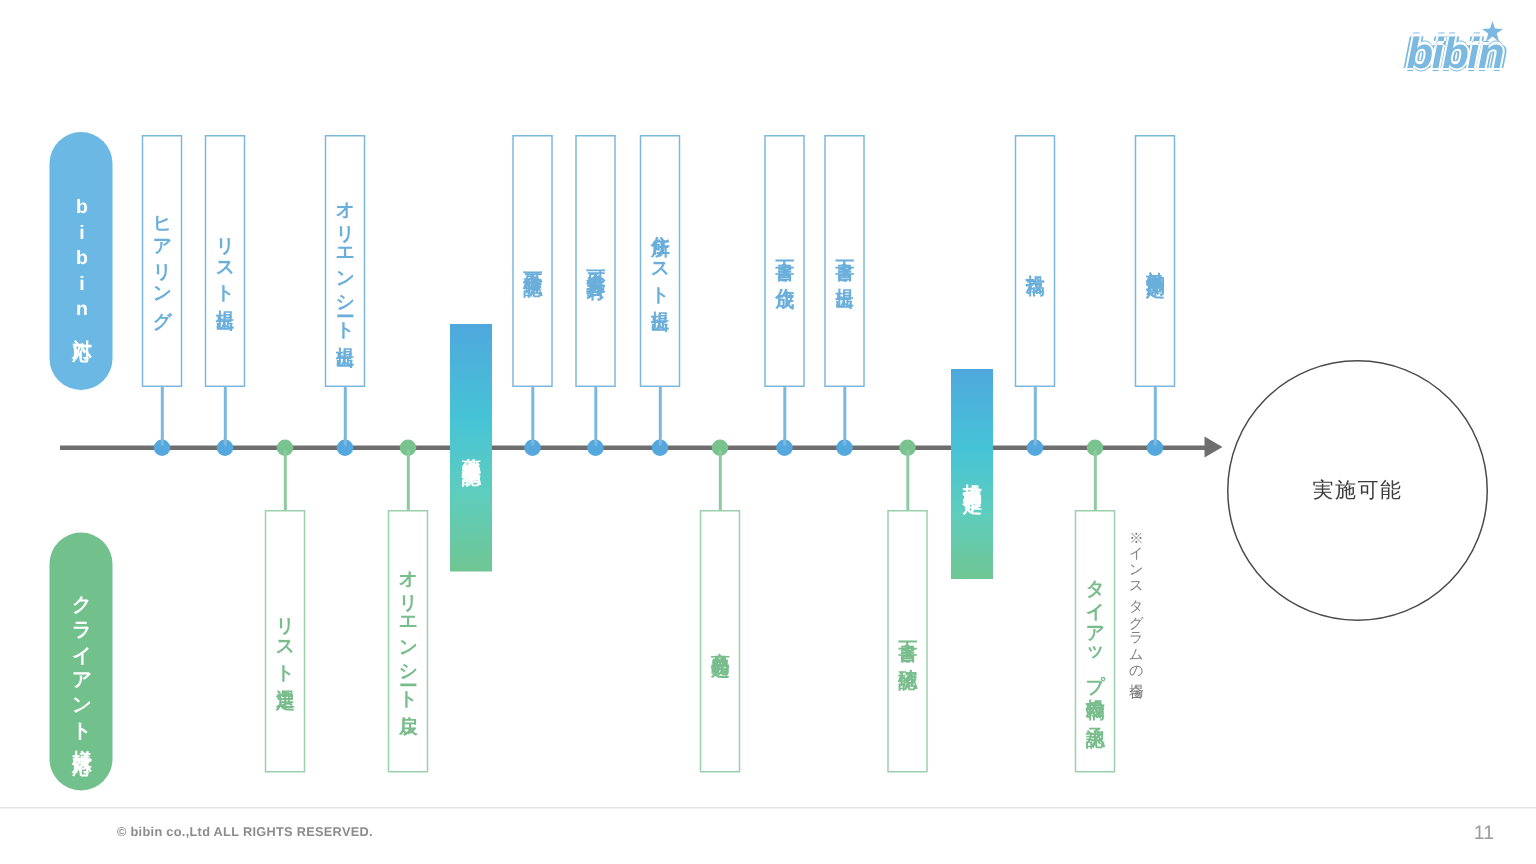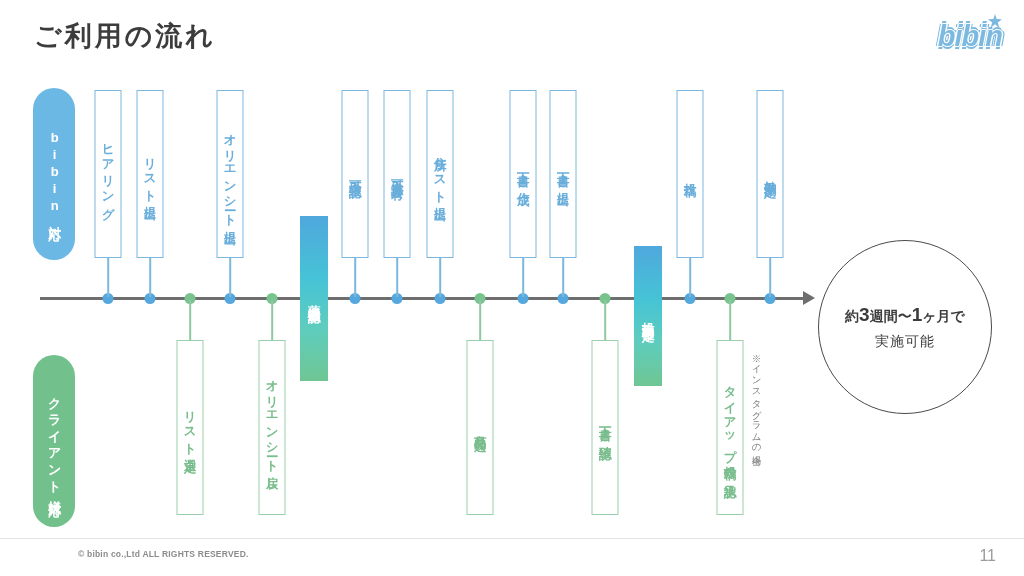--- a/index.html
+++ b/index.html
@@ -120,29 +120,28 @@
   
   .footer-rule{
     position:absolute;left:0;top:538px;width:1024px;height:1px;background:#e4e4e4;
   }
   .copyright{
     position:absolute;left:30px;top:549px;
     font-size:8.5px;font-weight:bold;color:#8c8c8c;letter-spacing:0.2px;padding-left:48px;
   }
   .pagenum{
     position:absolute;right:28px;top:547px;
-    font-size:16px;color:#9b9b9b;
+    font-size:13px;color:#9b9b9b;
   }
 </style>
 </head>
 <body>
 
 <div id="slide">
 
-  <div class="page-title">ご利用の流れ</div>
 
   <div class="logo">bibin</div>
   <div class="logo-star"></div>
 
   <div class="pill pill-bibin">bibin対応</div>
   <div class="pill pill-client">クライアント様対応</div>
 
   <div class="axis"></div>
   <div class="axis-arrow"></div>
 
@@ -201,23 +200,20 @@
     </div>
   <div id="gbar-layer">
       <div class="gbar" style="left: 314px; top: 216px; height: 165px;">薬機法確認</div>
       <div class="gbar" style="left: 648px; top: 246px; height: 140px;">投稿内容確定</div>
     </div>
   <div id="note-layer">
       <div class="note" style="left: 752px; top: 348px;">※インスタグラムの場合</div>
     </div>
 
   <div class="circle">
-    <div class="l1">
-      <span>約</span><span class="big">3</span><span>週間〜</span><span class="big">1</span><span>ヶ月で</span>
-    </div>
     <div class="l2">実施可能</div>
   </div>
 
   <div class="footer-rule"></div>
   <div class="copyright">© bibin co.,Ltd ALL RIGHTS RESERVED.</div>
   <div class="pagenum">11</div>
 
 </div>
 
 </body></html>

